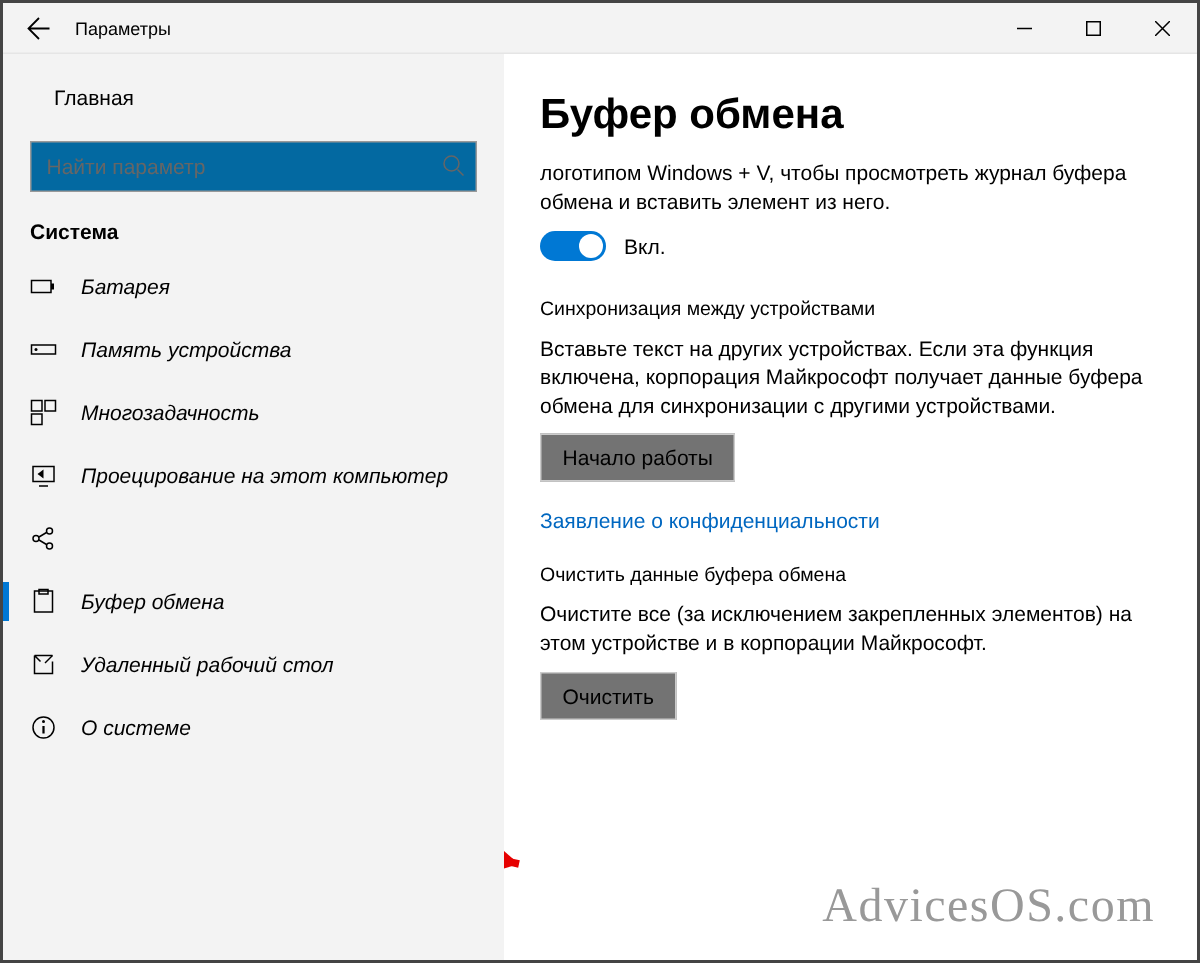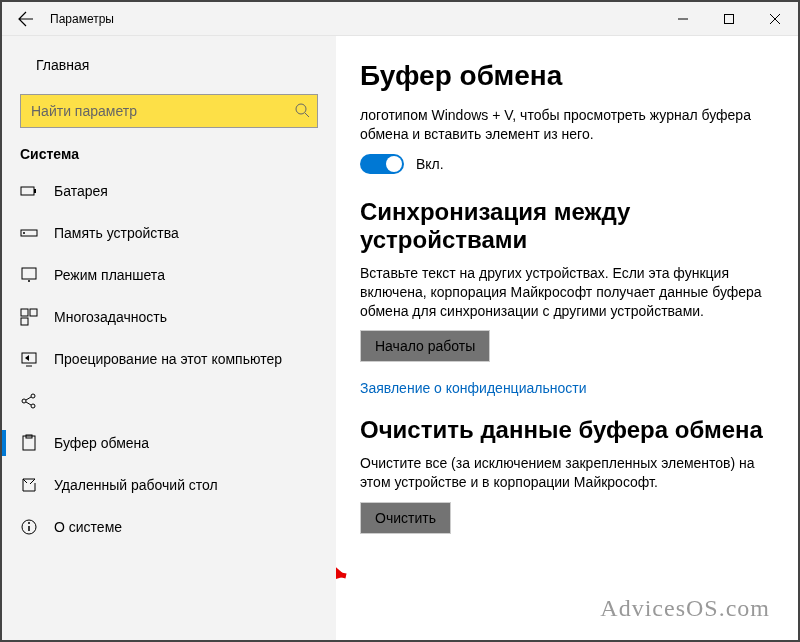--- a/index.html
+++ b/index.html
@@ -10,40 +10,40 @@
   .back-btn { width: 48px; height: 34px; display:flex; align-items:center; justify-content:center; }
   .back-btn svg { width:16px; height:16px; }
   .title { font-size: 12px; color:#000; }
   .winctrl { margin-left:auto; display:flex; }
   .winctrl div { width:46px; height:34px; display:flex; align-items:center; justify-content:center; }
   .winctrl svg { width:10px; height:10px; }
   .body { flex:1; display:flex; overflow:hidden; }
   .sidebar { width: 334px; background:#f3f3f3; padding-top:10px; display:flex; flex-direction:column; overflow:hidden; }
   .home-row { display:flex; align-items:center; height:38px; padding-left:18px; gap:16px; font-size:14px; margin-bottom:10px;text-align:right; }
   .search-wrap { margin: 0 18px 18px 18px; position:relative; }
-  .search { width:100%; height:34px; border:1px solid #999; background:#fde047; padding:0 34px 0 10px; font-size:14px; outline:none; }
+  .search { width:100%; height:34px; border:1px solid #999; background:#0369a1; padding:0 34px 0 10px; font-size:14px; outline:none; }
   .search::placeholder { color:#666; }
   .search-icon { position:absolute; right:8px; top:8px; }
   .cat-head { font-size:14px; font-weight:600; padding:0 18px 8px 18px; }
-  .nav { flex:1; overflow:hidden; }
+  .nav { flex:1; overflow:hidden;font-style:italic; }
   .nav-item { display:flex; align-items:center; height:42px; padding-left:18px; gap:16px; font-size:14px; cursor:default; position:relative; }
   .nav-item.selected::before { content:""; position:absolute; left:0; top:8px; bottom:8px; width:4px; background:#0078d4; }
   .nav-item .ic { width:18px; height:18px; display:flex; align-items:center; justify-content:center; flex:0 0 18px; }
   .content { flex:1; padding: 24px 24px 0 24px; overflow:hidden; position:relative; }
   .h1 { font-size:28px; font-weight:600; margin-bottom:14px; }
   .para { font-size:14px; color:#000; line-height:1.35; margin-bottom:10px; max-width:410px; }
   .toggle-row { display:flex; align-items:center; gap:12px; margin-bottom:24px; }
   .toggle { width:44px; height:20px; border-radius:10px; background:#0078d4; position:relative; }
   .toggle::after { content:""; position:absolute; right:2px; top:2px; width:16px; height:16px; background:#fff; border-radius:50%; }
   .toggle-label { font-size:14px; }
-  .h2 { font-size:24px; font-weight:700; margin-bottom:10px; }
+  .h2 { font-size:13px; font-weight:400; margin-bottom:10px; }
   .btn { background:#737373; border:1px solid #ccc; padding:7px 14px; font-size:14px; display:inline-block; margin-bottom:18px; }
   .link { color:#0067c0; font-size:14px; margin-bottom:20px; display:block; }
   .arrow { position:absolute; pointer-events:none; }
-  .watermark { position:absolute; right:28px; bottom:18px; font-size:24px; color:#999; font-family: Georgia, serif; letter-spacing:1px; }
+  .watermark { position:absolute; right:28px; bottom:18px; font-size:32px; color:#999; font-family: Georgia, serif; letter-spacing:1px; }
 </style>
 </head>
 <body>
 
 <div class="frame">
 <div class="window">
 
   <div class="titlebar">
     <div class="back-btn">
       <svg viewBox="0 0 16 16">
@@ -97,29 +97,20 @@
           <span>Батарея</span>
         </div>
         <div class="nav-item">
           <span class="ic">
                 <svg viewBox="0 0 18 18">
                   <rect x="1" y="6" width="16" height="6" stroke="#000" fill="none"></rect>
                   <circle cx="4" cy="9" r="1" fill="#000"></circle>
                 </svg>
               </span>
           <span>Память устройства</span>
-        </div>
-        <div class="nav-item">
-          <span class="ic">
-                <svg viewBox="0 0 18 18">
-                  <rect x="2" y="2" width="14" height="11" stroke="#000" fill="none"></rect>
-                  <circle cx="9" cy="15" r="1" fill="#000"></circle>
-                </svg>
-              </span>
-          <span>Режим планшета</span>
         </div>
         <div class="nav-item">
           <span class="ic">
                 <svg viewBox="0 0 18 18">
                   <rect x="1" y="1" width="7" height="7" stroke="#000" fill="none"></rect>
                   <rect x="10" y="1" width="7" height="7" stroke="#000" fill="none"></rect>
                   <rect x="1" y="10" width="7" height="7" stroke="#000" fill="none"></rect>
                 </svg>
               </span>
           <span>Многозадачность</span>

